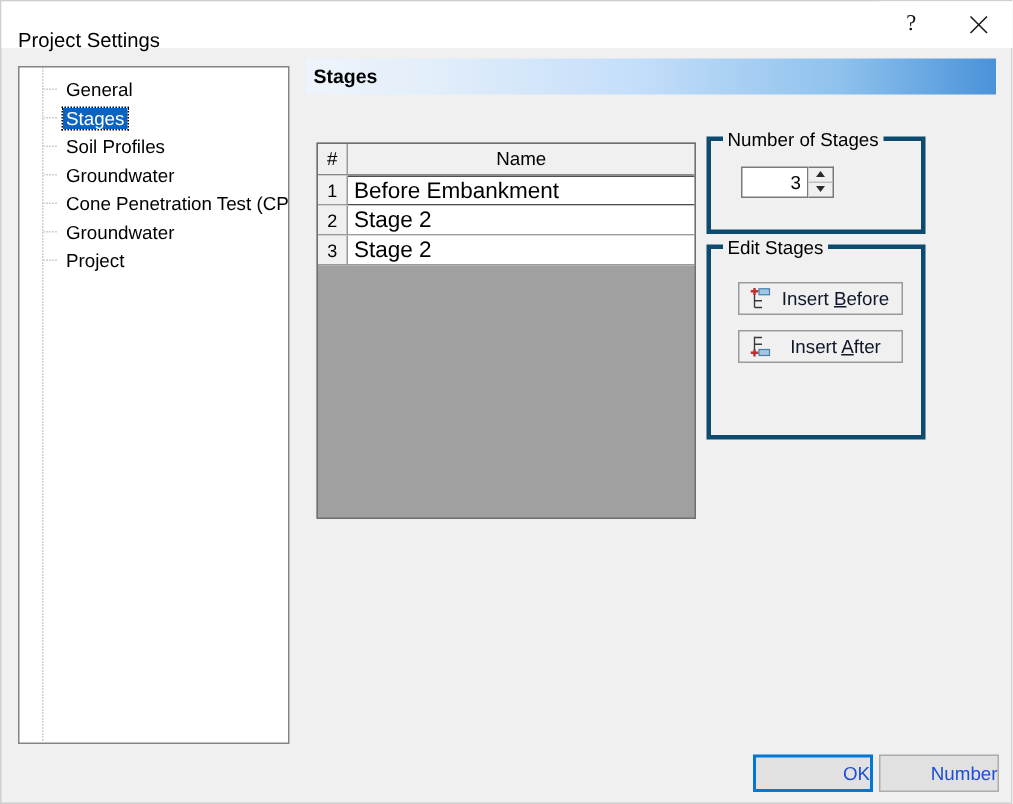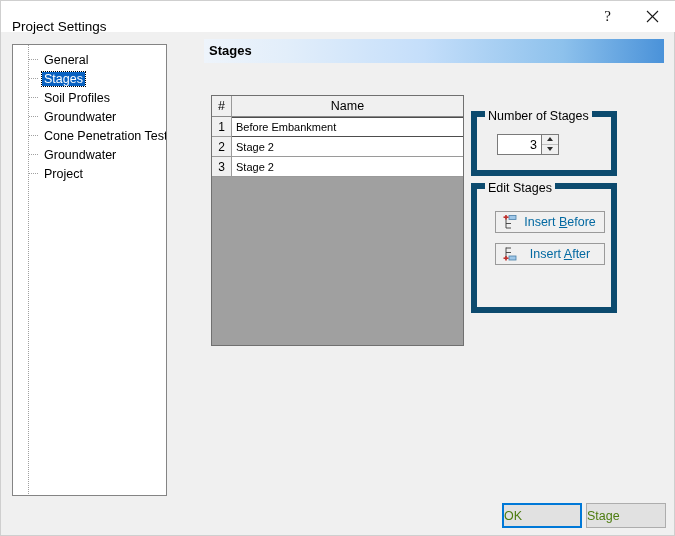--- a/index.html
+++ b/index.html
@@ -39,21 +39,21 @@
     line-height: 1;
   }
   #help-btn  { right: 46px; }
   #close-btn { right: 1px; }
   #help-btn span { font-family: "Liberation Serif", serif; font-size: 15px; font-weight: 400; }
   #close-icon-svg { display: block; }
 
   
   #tree-panel {
     position: absolute; left: 11px; top: 43px;
-    width: 155px; height: 452px;
+    width: 181px; height: 452px;
     background: #ffffff;
     border: 1px solid #848484;
     overflow: hidden;
   }
   .tree-item {
     position: relative;
     height: 19px;
     padding-left: 29px;
     display: flex; align-items: center;
     font-size: 12.5px; color: #000;
@@ -110,42 +110,41 @@
     display: flex; align-items: center; justify-content: center;
     font-size: 12px; color: #000;
     background: #f0f0f0;
     border-right: 1px solid #9a9a9a;
     border-bottom: 1px solid #9a9a9a;
   }
   .cell-name {
     flex: 1 1 auto;
     display: flex; align-items: center;
     padding-left: 4px;
-    font-size: 11px; color: #000;
+    font-size: 15px; color: #000;
     background: #ffffff;
     border-bottom: 1px solid #9a9a9a;
   }
   .grid-head .cell-num,
   .grid-head .cell-name {
     background: #f0f0f0;
     justify-content: center;
     padding-left: 0;
     font-size: 12.5px;
     border-bottom: 1px solid #8a8a8a;
   }
   .grid-row.current .cell-name {
     border-top: 1px solid #4d4d4d;
     border-bottom: 1px solid #4d4d4d;
   }
 
   
   .groupbox {
     position: absolute;
-    border: 6px solid #0c4a6e;
-    margin-top: 20px;
+    border: 3px solid #0c4a6e;
   }
   .groupbox > .gb-title {
     position: absolute; top: -8px; left: 8px;
     background: #f0f0f0;
     padding: 0 3px;
     font-size: 12.5px; color: #000;
     white-space: nowrap;
   }
   #gb-number { left: 267px; top: 52px; width: 146px; height: 65px; }
   #gb-edit   { left: 267px; top: 124px; width: 146px; height: 130px; }
@@ -183,38 +182,38 @@
   .tri-up { border-bottom: 4px solid #2b2b2b; }
   .tri-dn { border-top: 4px solid #2b2b2b; }
 
   
   .ebtn {
     position: absolute; left: 18px;
     width: 110px; height: 22px;
     background: #f0f0f0;
     border: 1px solid #9a9a9a;
     display: flex; align-items: center;
-    font-size: 12.5px; color: #0369a1;
+    font-size: 12.5px; color: #0f172a;
   }
   .ebtn .bico { width: 26px; display: flex; align-items: center; justify-content: center; }
   .ebtn .btxt { flex: 1 1 auto; text-align: center; padding-right: 6px; white-space: nowrap; }
   .ebtn.disabled { color: #a6a6a6; border-color: #c4c4c4; }
   #btn-insert-before { top: 22px; }
   #btn-insert-after  { top: 54px; }
   #btn-delete        { top: 86px; }
   u { text-decoration: underline; }
 
   
   .footbtn {
     position: absolute; top: 502px;
     width: 80px; height: 25px;
     background: #e1e1e1;
     border: 1px solid #adadad;
-    display: flex; align-items: center; justify-content: flex-start;
-    font-size: 12.5px; color: #4d7c0f;
+    display: flex; align-items: center; justify-content: flex-end;
+    font-size: 12.5px; color: #1d4ed8;
   }
   #btn-ok { left: 501px; border: 2px solid #0078d7; background: #e1e1e1; }
   #btn-cancel { left: 585px; }
 </style>
 </head>
 <body>
 
 <div id="dialog">
 
   <div id="titlebar">
@@ -337,16 +336,16 @@
         </span>
       </div>
 
     </div>
   </div>
 
   <div class="footbtn" id="btn-ok">
     <span>OK</span>
   </div>
   <div class="footbtn" id="btn-cancel">
-    <span>Stage</span>
+    <span>Number</span>
   </div>
 
 </div>
 
 </body></html>

